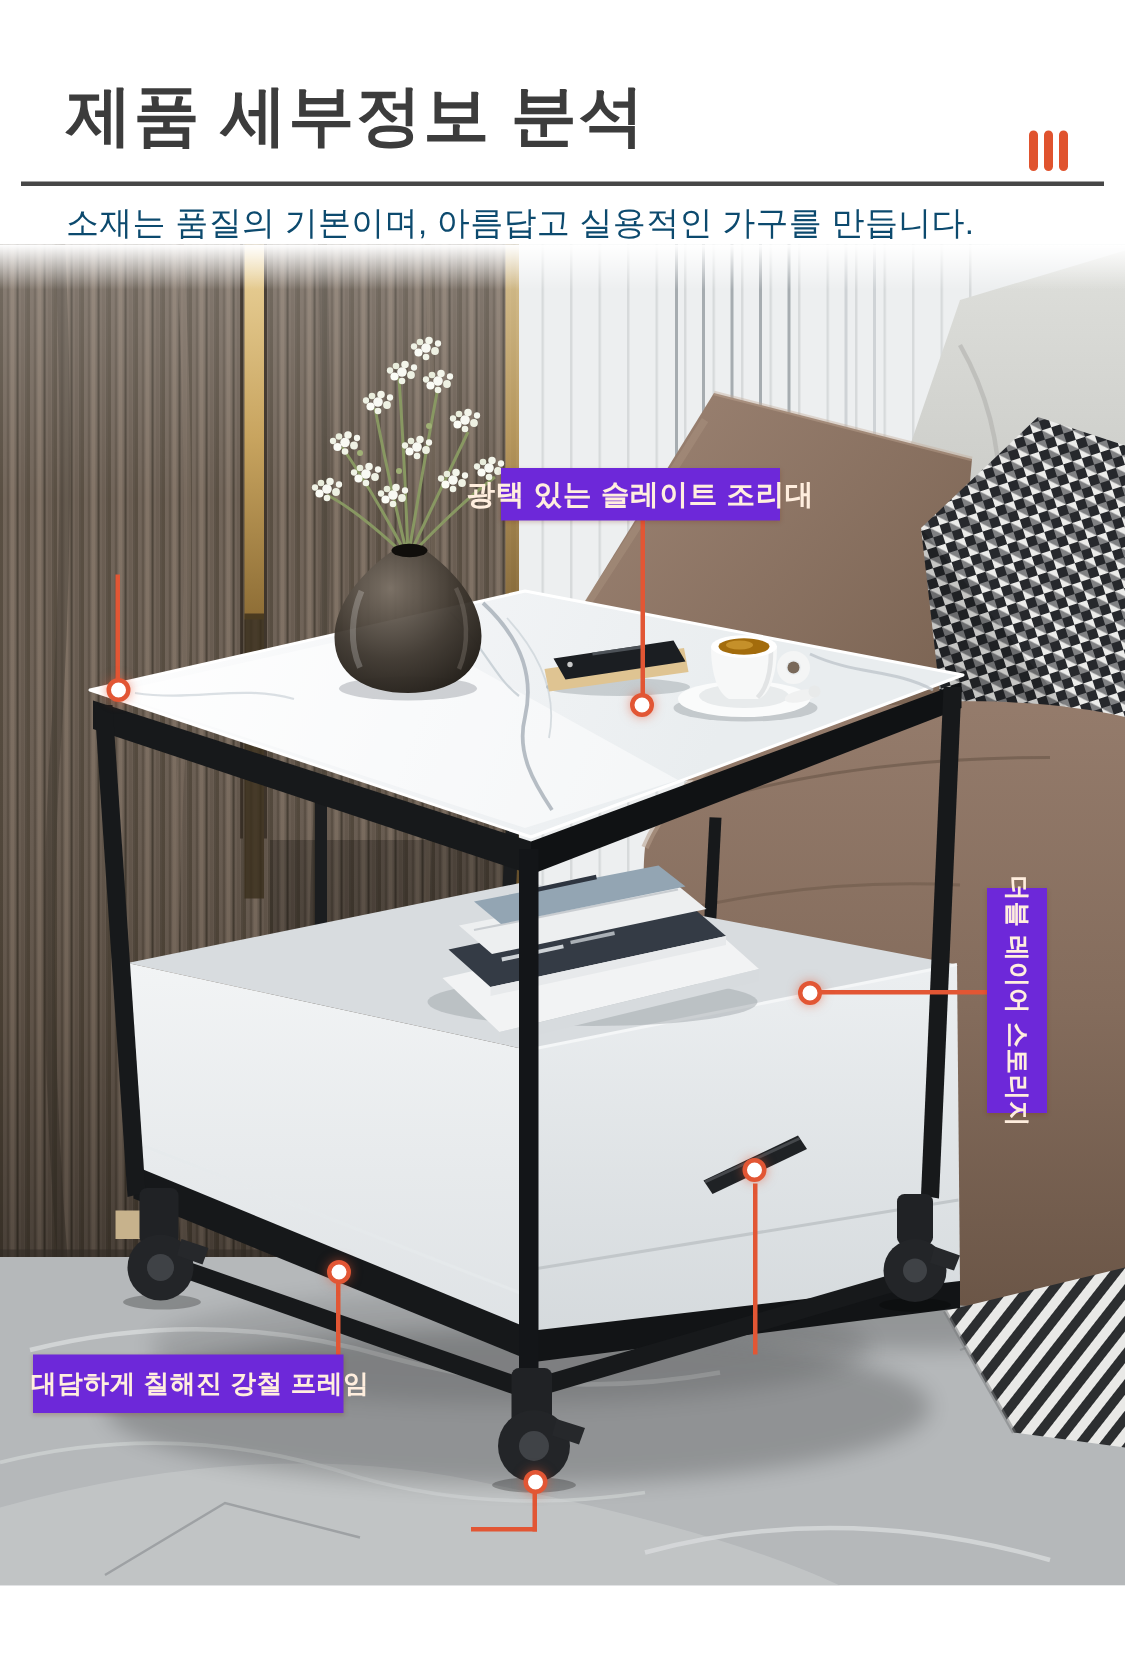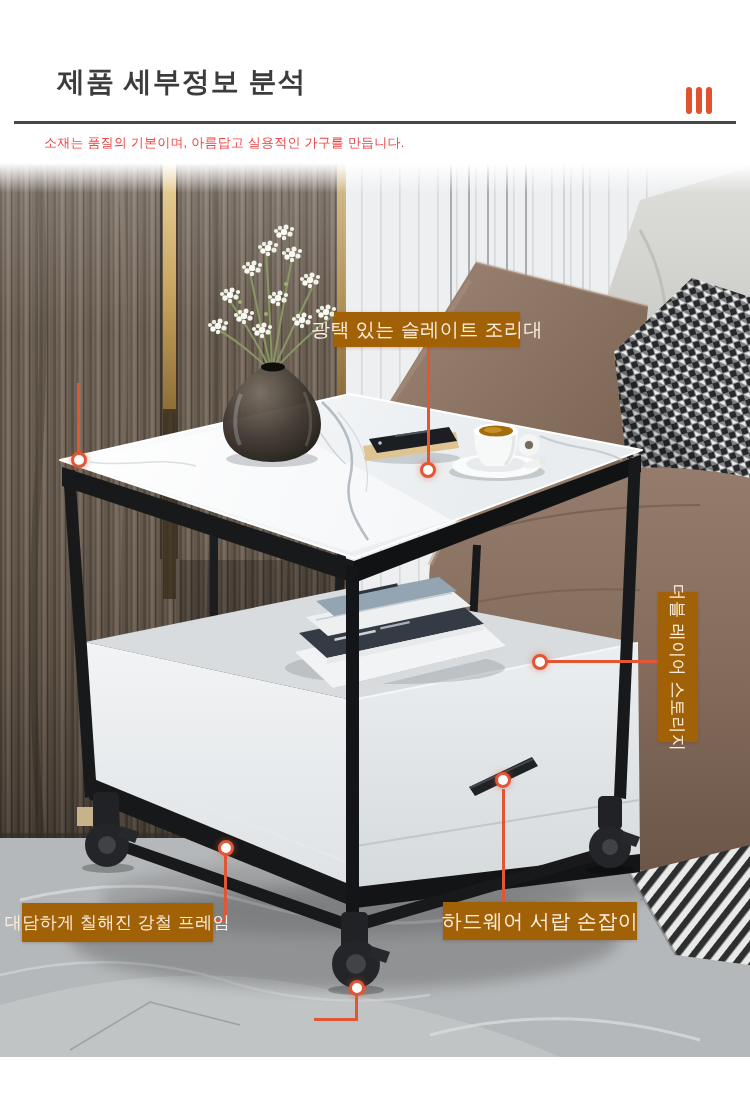--- a/index.html
+++ b/index.html
@@ -1,30 +1,30 @@
 <!DOCTYPE html>
 <html><head>
 <meta charset="utf-8">
 <style>
   html,body{margin:0;padding:0;background:#ffffff;}
   .page{position:relative;width:750px;height:1102px;background:#ffffff;overflow:hidden;
         font-family:"Liberation Sans","DejaVu Sans",sans-serif;}
   
-  .page-title{position:absolute;left:44px;top:52px;margin:13px;font-size:28px;line-height:1.2;
+  .page-title{position:absolute;left:44px;top:52px;margin:0;font-size:44px;line-height:1.2;
         font-weight:600;color:#3c3c3c;letter-spacing:1px;}
   .accent-bars{position:absolute;left:686px;top:87px;display:flex;gap:4px;}
   .accent-bars span{display:block;width:6px;height:27px;border-radius:3px;background:#e0532e;}
   .divider{position:absolute;left:14px;top:121px;width:722px;height:3px;background:#474747;}
-  .page-subtitle{position:absolute;left:44px;top:134px;margin:0;font-size:13px;color:#ef4444;letter-spacing:0.2px;}
+  .page-subtitle{position:absolute;left:44px;top:134px;margin:0;font-size:22px;color:#0c4a6e;letter-spacing:0.2px;}
   
   .photo{position:absolute;left:0;top:163px;width:750px;height:894px;}
   .photo svg{display:block;}
   
-  .callout{position:absolute;background:#a16207;color:#ffeede;display:flex;align-items:center;
-        justify-content:center;font-weight:400;letter-spacing:0.5px;z-index:6;
+  .callout{position:absolute;background:#6d28d9;color:#ffeede;display:flex;align-items:center;
+        justify-content:center;font-weight:700;letter-spacing:0.5px;z-index:6;
         box-shadow:0 1px 3px rgba(120,40,10,0.25);}
   .callout span{white-space:nowrap;}
   .callout.vertical span{transform:rotate(90deg);}
   .cline{position:absolute;background:#e25634;z-index:4;}
   .cdot{position:absolute;width:16px;height:16px;border-radius:50%;background:#ffffff;
         border:3px solid #e25634;box-sizing:border-box;z-index:5;
         box-shadow:0 0 7px rgba(226,86,52,0.55);}
 </style>
 </head>
 <body>
@@ -360,20 +360,17 @@
   <div class="cline" style="left:314px;top:1018px;width:44px;height:3px;"></div>
   <div class="cline" style="left:355px;top:994px;width:3px;height:27px;"></div>
   <div class="cdot" style="left:349px;top:980px;"></div>
 
   <div class="callout" style="left:334px;top:312px;width:186px;height:35px;font-size:19px;">
     <span>광택 있는 슬레이트 조리대</span>
   </div>
   <div class="callout vertical" style="left:658px;top:592px;width:40px;height:150px;font-size:17px;">
     <span>더블 레이어 스토리지</span>
   </div>
-  <div class="callout" style="left:22px;top:903px;width:191px;height:39px;font-size:17px;">
+  <div class="callout" style="left:22px;top:903px;width:191px;height:39px;font-size:17px;padding-left:16px;">
     <span>대담하게 칠해진 강철 프레임</span>
   </div>
-  <div class="callout" style="left:443px;top:902px;width:194px;height:38px;font-size:20px;">
-    <span>하드웨어 서랍 손잡이</span>
-  </div>
 
 </div>
 
 </body></html>

